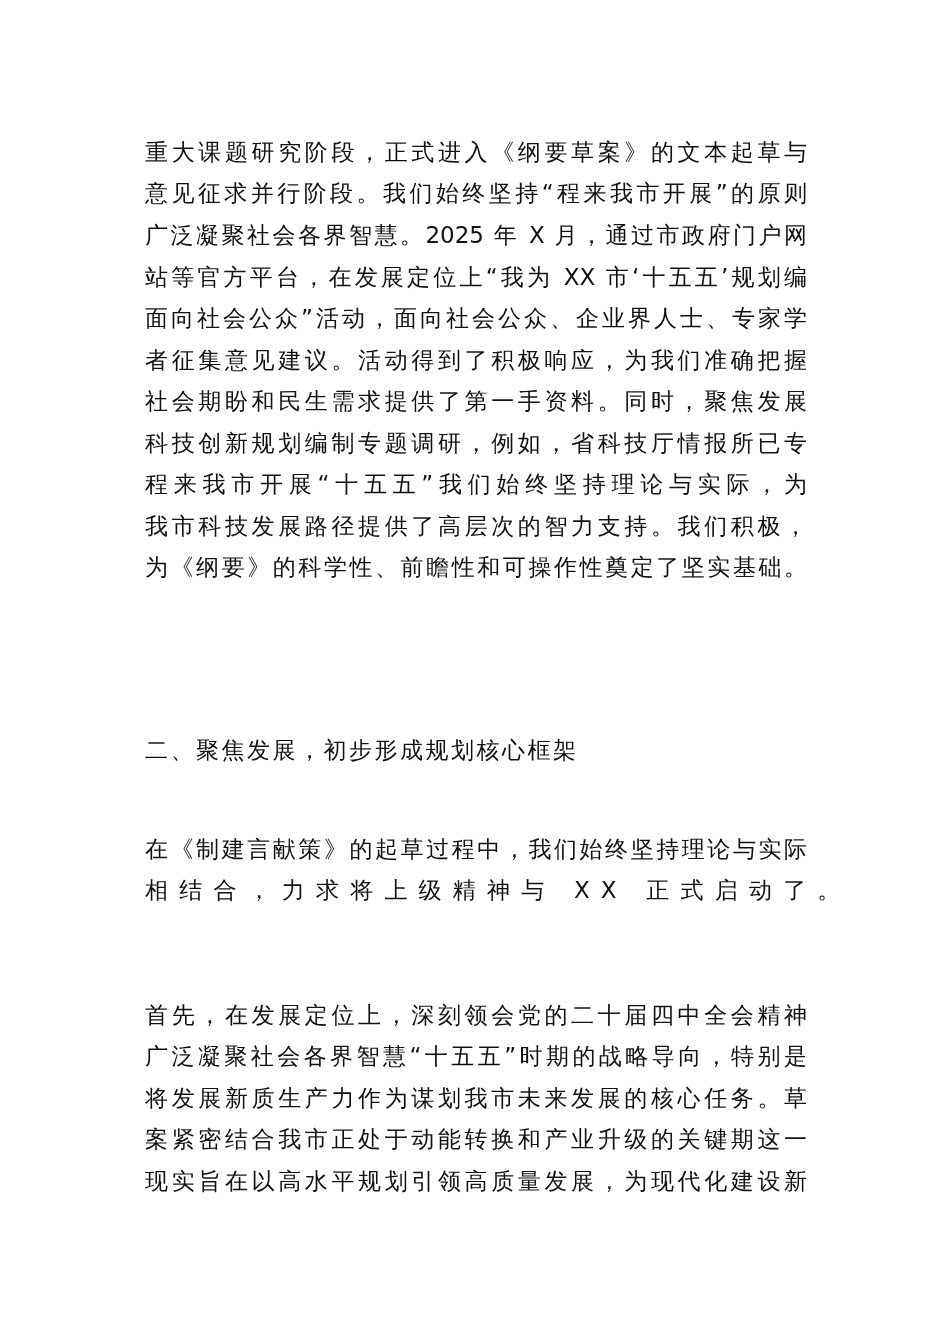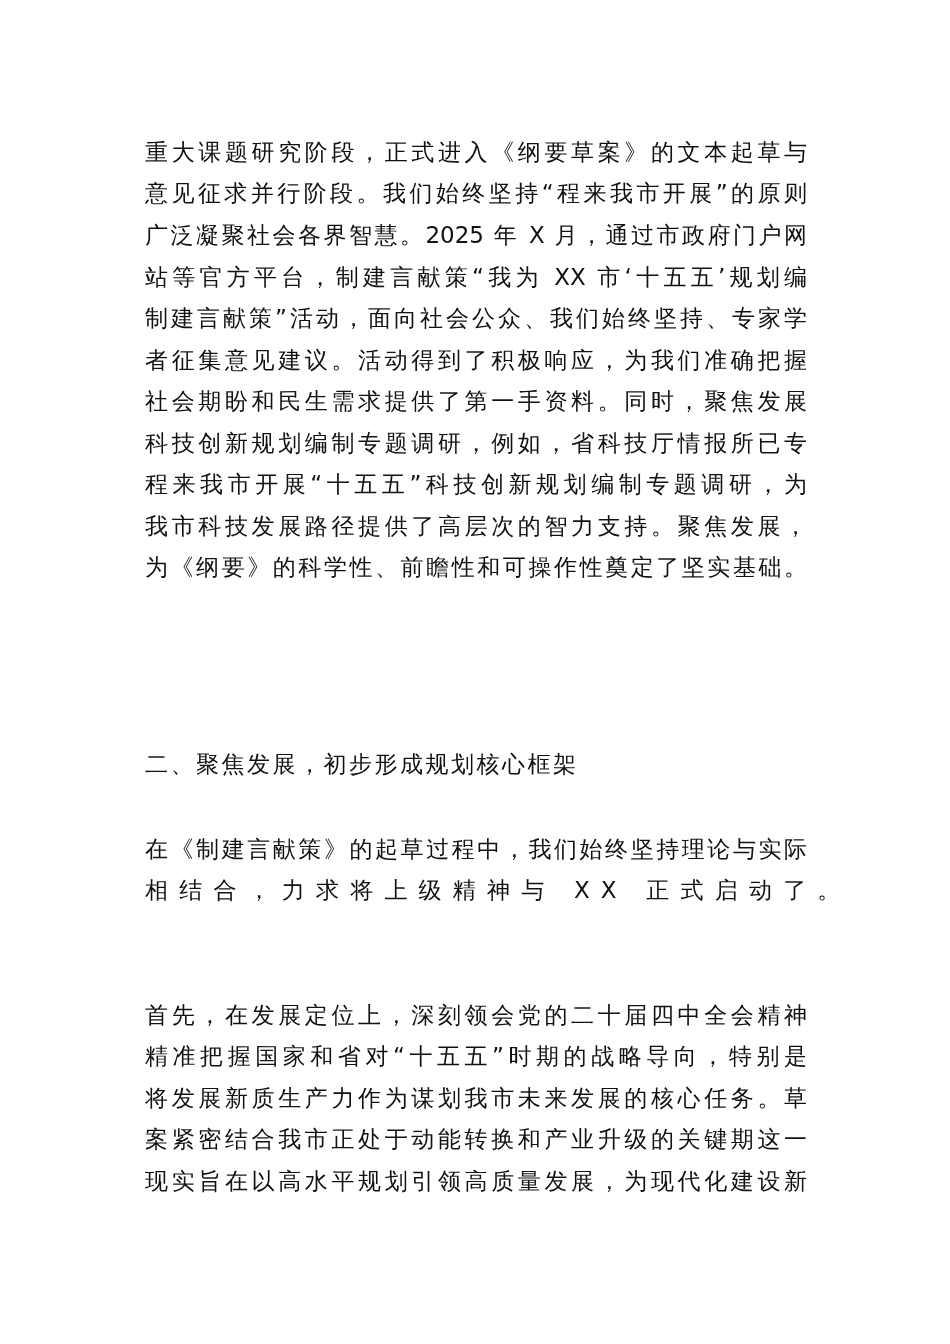--- a/index.html
+++ b/index.html
@@ -35,52 +35,51 @@
       white-space: nowrap;
     }
     .line.justify {
       text-align: justify;
       text-align-last: justify;
       letter-spacing: 0;
       width: 662px;
     }
     .heading {
       letter-spacing: 2.5px;
-      margin-top: 14px;
     }
   </style>
 </head>
 <body>
 
 <div class="page">
 
   <div>
     <div class="line justify" style="top:135px">重大课题研究阶段，正式进入《纲要草案》的文本起草与</div>
     <div class="line justify" style="top:176px">意见征求并行阶段。我们始终坚持“程来我市开展”的原则</div>
     <div class="line justify" style="top:218px">广泛凝聚社会各界智慧。2025 年 X 月，通过市政府门户网</div>
-    <div class="line justify" style="top:260px">站等官方平台，制建言献策“我为 XX 市‘十五五’规划编</div>
-    <div class="line justify" style="top:301px">制建言献策”活动，面向社会公众、我们始终坚持、专家学</div>
+    <div class="line justify" style="top:260px">站等官方平台，在发展定位上“我为 XX 市‘十五五’规划编</div>
+    <div class="line justify" style="top:301px">面向社会公众”活动，面向社会公众、企业界人士、专家学</div>
     <div class="line justify" style="top:343px">者征集意见建议。活动得到了积极响应，为我们准确把握</div>
     <div class="line justify" style="top:384px">社会期盼和民生需求提供了第一手资料。同时，聚焦发展</div>
     <div class="line justify" style="top:426px">科技创新规划编制专题调研，例如，省科技厅情报所已专</div>
-    <div class="line justify" style="top:467px">程来我市开展“十五五”科技创新规划编制专题调研，为</div>
-    <div class="line justify" style="top:509px">我市科技发展路径提供了高层次的智力支持。聚焦发展，</div>
+    <div class="line justify" style="top:467px">程来我市开展“十五五”我们始终坚持理论与实际，为</div>
+    <div class="line justify" style="top:509px">我市科技发展路径提供了高层次的智力支持。我们积极，</div>
     <div class="line justify" style="top:550px">为《纲要》的科学性、前瞻性和可操作性奠定了坚实基础。</div>
   </div>
 
   <div>
     <div class="line heading" style="top:733px">二、聚焦发展，初步形成规划核心框架</div>
   </div>
 
   <div>
     <div class="line justify" style="top:832px">在《制建言献策》的起草过程中，我们始终坚持理论与实际</div>
     <div class="line" style="top:873px; letter-spacing:11.2px">相结合，力求将上级精神与 XX 正式启动了。</div>
   </div>
 
   <div>
     <div class="line justify" style="top:998px">首先，在发展定位上，深刻领会党的二十届四中全会精神</div>
-    <div class="line justify" style="top:1039px">精准把握国家和省对“十五五”时期的战略导向，特别是</div>
+    <div class="line justify" style="top:1039px">广泛凝聚社会各界智慧“十五五”时期的战略导向，特别是</div>
     <div class="line justify" style="top:1081px">将发展新质生产力作为谋划我市未来发展的核心任务。草</div>
     <div class="line justify" style="top:1122px">案紧密结合我市正处于动能转换和产业升级的关键期这一</div>
     <div class="line justify" style="top:1164px">现实旨在以高水平规划引领高质量发展，为现代化建设新</div>
   </div>
 
 </div>
 
 </body></html>

